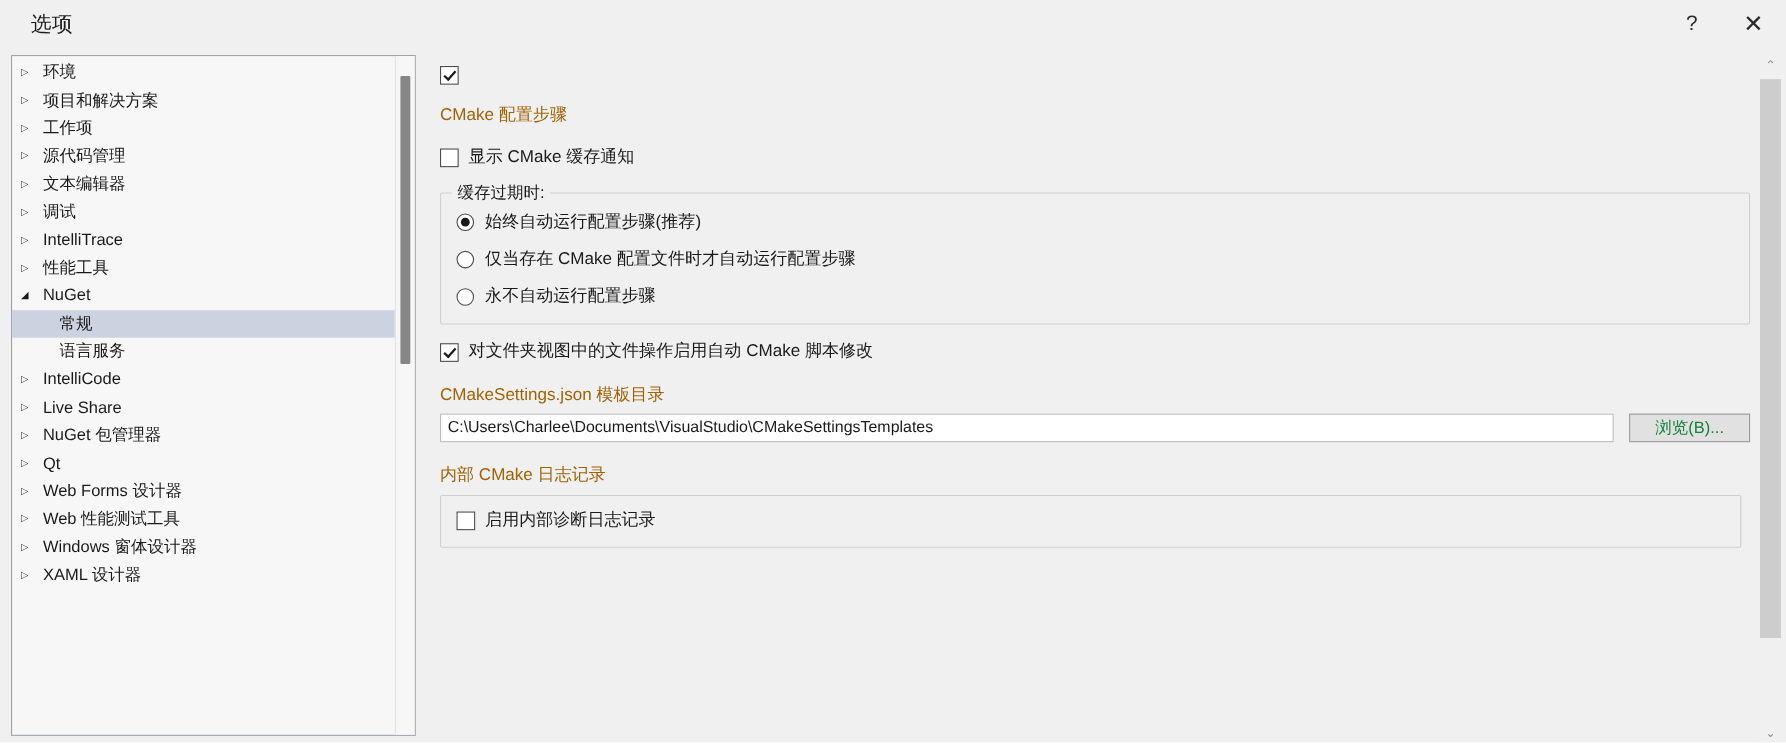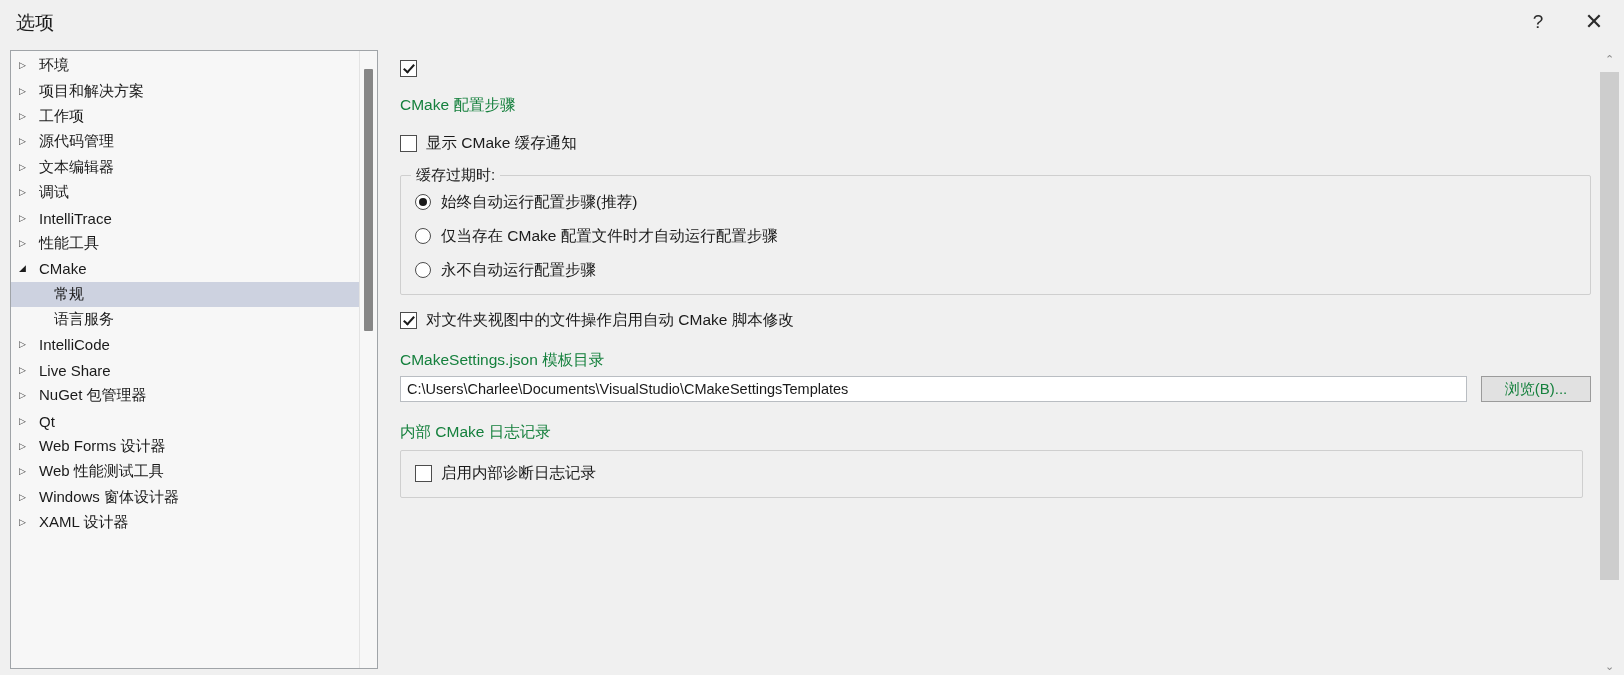--- a/index.html
+++ b/index.html
@@ -29,21 +29,21 @@
     height: 44px;
     flex: 0 0 44px;
     background: #f0f0f0;
     display: flex;
     align-items: center;
     position: relative;
   }
   .title-text {
     font-size: 19px;
     color: #1e1e1e;
-    margin-left: 16px;
+    margin-left: 28px;
     line-height: 1;
   }
   .titlebar-buttons {
     position: absolute;
     right: 0;
     top: 0;
     height: 44px;
     display: flex;
   }
   .tb-btn {
@@ -216,21 +216,21 @@
     border-width: 0 2px 2px 0;
     transform: rotate(42deg);
   }
   .opt-label {
     font-size: 15.5px;
     color: #1a1a1a;
     line-height: 20px;
   }
   .section-head {
     font-size: 15.5px;
-    color: #15803d;
+    color: #a16207;
     line-height: 20px;
   }
 
   .groupbox {
     border: 1px solid #cfcfcf;
     border-radius: 2px;
     position: relative;
     padding: 16px 14px 14px 14px;
     margin: 8px 0 0 0;
   }
@@ -419,21 +419,21 @@
           <div class="tree-item">
             <span class="tw-arrow">▷</span>
             <span class="tree-label">IntelliTrace</span>
           </div>
           <div class="tree-item">
             <span class="tw-arrow">▷</span>
             <span class="tree-label">性能工具</span>
           </div>
           <div class="tree-item">
             <span class="tw-arrow open">◢</span>
-            <span class="tree-label">CMake</span>
+            <span class="tree-label">NuGet</span>
           </div>
           <div class="tree-item child selected">
             <span class="tree-label">常规</span>
           </div>
           <div class="tree-item child">
             <span class="tree-label">语言服务</span>
           </div>
           <div class="tree-item">
             <span class="tw-arrow">▷</span>
             <span class="tree-label">IntelliCode</span>

